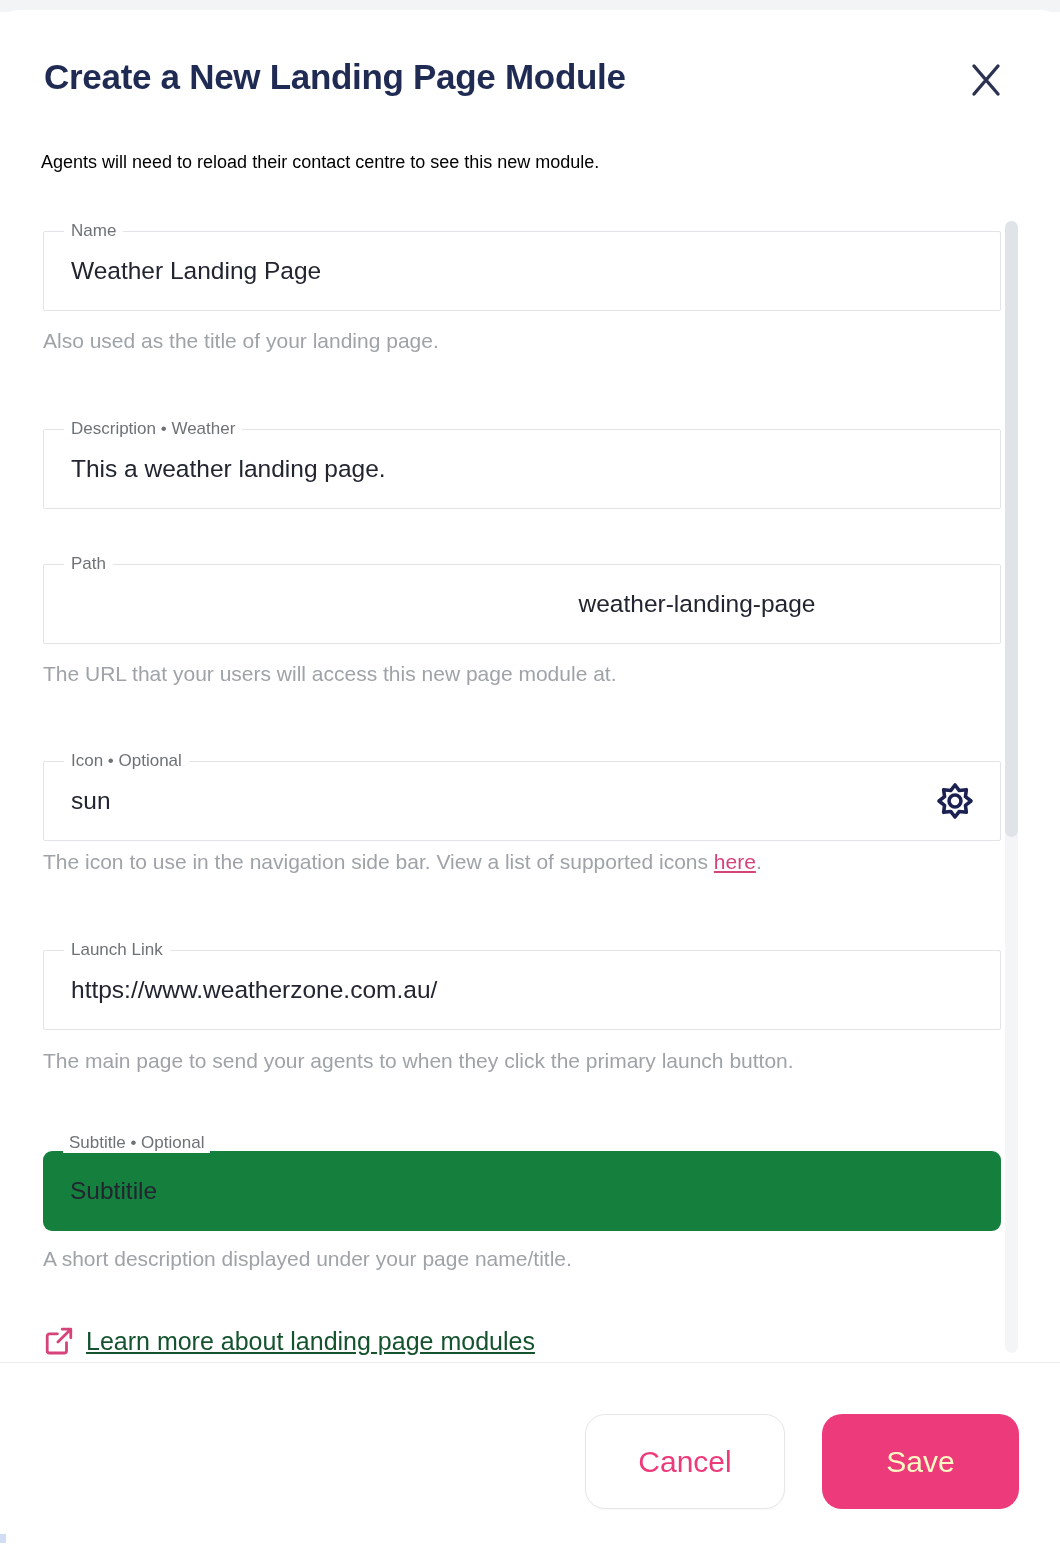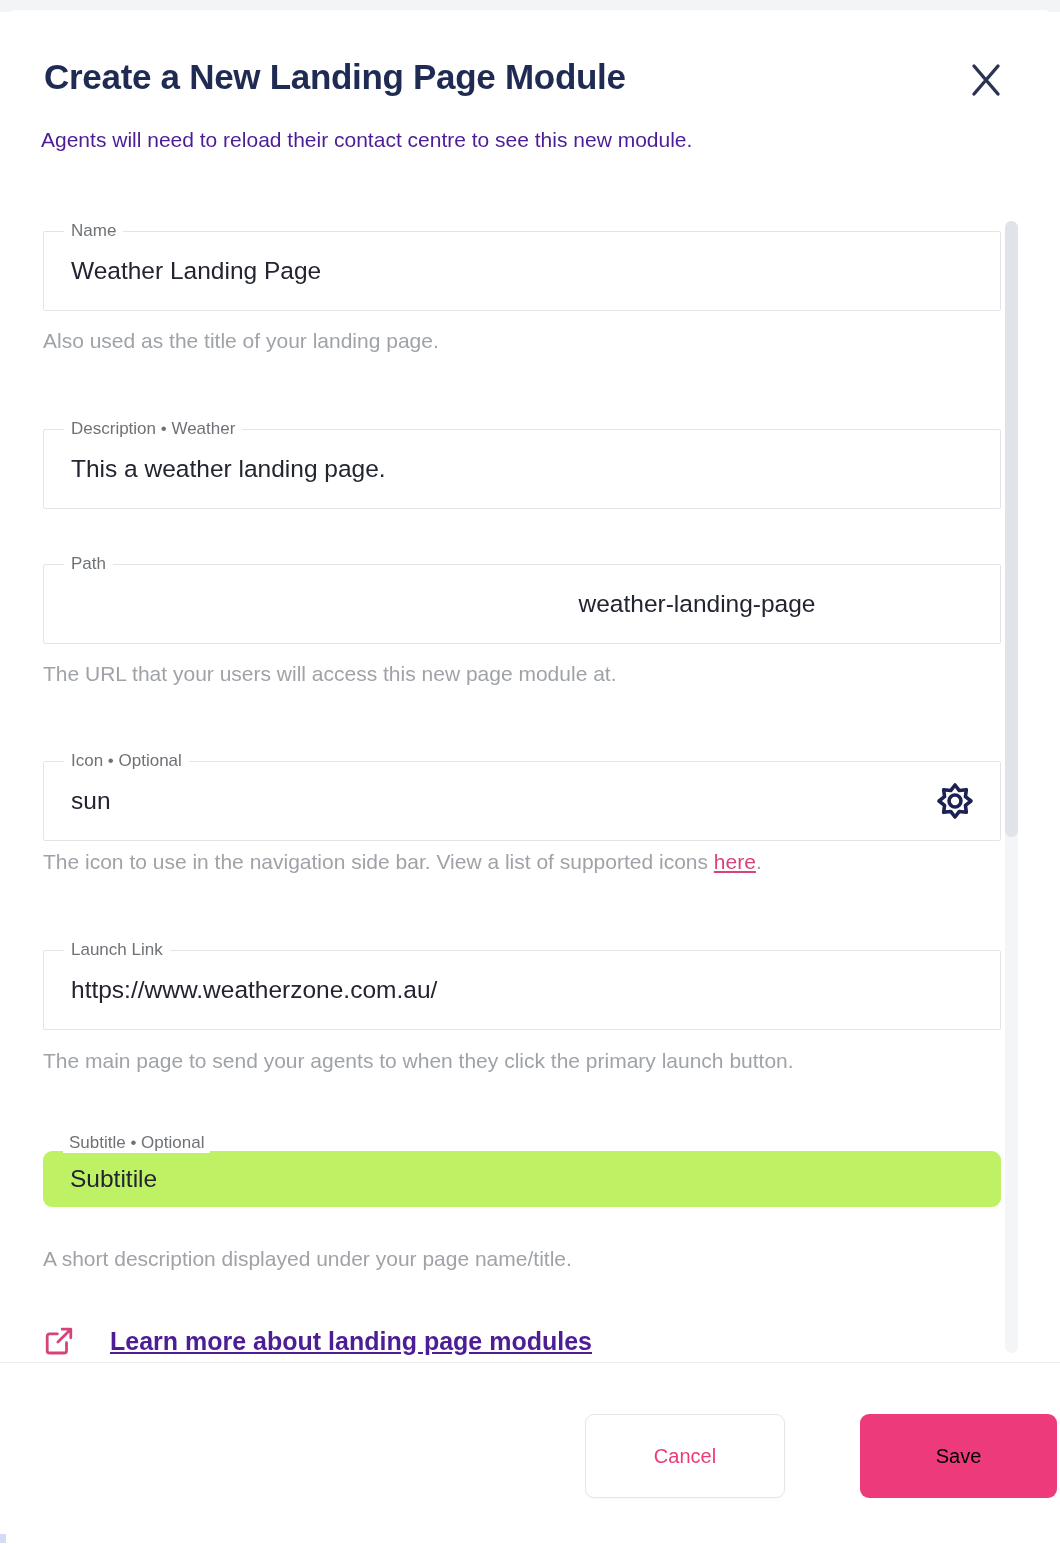--- a/index.html
+++ b/index.html
@@ -7,21 +7,21 @@
   body { font-family:"Liberation Sans", sans-serif; position:relative; overflow:hidden; }
 
   .backdrop-top { position:absolute; top:0; left:0; right:0; height:12px; background:#f3f4f6; }
   .sheet { position:absolute; top:10px; left:0; right:0; bottom:0; background:#fff;
            border-radius:18px 18px 0 0; }
 
   .page-title { position:absolute; left:44px; top:57px; font-size:35px; font-weight:700;
                 color:#1f2b53; letter-spacing:-0.3px; }
   .close-btn { position:absolute; left:961px; top:55px; width:50px; height:50px;
                display:flex; align-items:center; justify-content:center; cursor:pointer; }
-  .intro { position:absolute; left:41px; top:128px; font-size:21px; color:#4c1d95; }
+  .intro { position:absolute; left:41px; top:152px; font-size:18px; color:#000000; }
 
   .field { position:absolute; left:43px; width:958px; height:80px;
            border:1.5px solid #e3e4e8; border-radius:2px; background:#fff; }
   .flabel { position:absolute; top:-11px; left:20px; background:#fff; padding:0 7px;
             font-size:17px; color:#6e7276; white-space:nowrap; z-index:2; }
   .finput { position:absolute; left:27px; right:27px; top:0; height:100%; border:none;
             outline:none; background:transparent; font-family:inherit; font-size:24.5px;
             color:#222530; }
   .helper { position:absolute; left:43px; font-size:21px; color:#9fa3a8; }
 
@@ -34,39 +34,39 @@
   .path-prefix { position:absolute; left:27px; top:8px; width:355px; font-size:24.5px;
                  line-height:33px; color:#9fa3a8; }
   .path-input  { left:440px; right:90px; text-align:center; }
 
   .icon-input { right:90px; }
   .gear { position:absolute; right:26px; top:50%; transform:translateY(-50%);
           width:38px; height:38px; cursor:pointer; }
 
   .sub-label { position:absolute; left:63px; top:1133px; font-size:17px; color:#6e7276;
                background:#fff; padding:0 6px; z-index:2; }
-  .f-subtitle { position:absolute; left:43px; top:1151px; width:958px; height:56px;
-                background:#bef264; border-radius:9px; border:none; }
+  .f-subtitle { position:absolute; left:43px; top:1151px; width:958px; height:80px;
+                background:#15803d; border-radius:9px; border:none; }
   .f-subtitle .finput { color:#222530; }
   .h-subtitle { top:1247px; }
 
   .link-pink { color:#d6437b; text-decoration:underline; cursor:pointer; }
 
   .learn-row { position:absolute; left:44px; top:1326px; display:flex; align-items:center;
                gap:12px; cursor:pointer; }
-  .learn-row .txt { font-size:25px; font-weight:700; color:#4c1d95; text-decoration:underline;margin-left:24px; }
+  .learn-row .txt { font-size:25px; font-weight:400; color:#14532d; text-decoration:underline; }
 
   .divider { position:absolute; left:0; top:1362px; width:1060px; height:1px; background:#ececee; }
 
-  .btn { position:absolute; top:1414px; height:84px; border-radius:9px; font-family:inherit;
-         font-size:20px; display:flex; align-items:center; justify-content:center;
+  .btn { position:absolute; top:1414px; height:95px; border-radius:20px; font-family:inherit;
+         font-size:30px; display:flex; align-items:center; justify-content:center;
          cursor:pointer; }
   .btn-cancel { left:585px; width:200px; background:#fff; border:1.5px solid #e6e6e9;
                 color:#ed3a7a; box-shadow:0 1px 2px rgba(0,0,0,0.03); }
-  .btn-save   { left:822px; width:197px; background:#ed3a7a; border:none; color:#000000;margin-left:38px; }
+  .btn-save   { left:822px; width:197px; background:#ed3a7a; border:none; color:#fef9c3; }
 
   .sb-track { position:absolute; left:1005px; top:221px; width:13px; height:1132px;
               background:#f3f5f7; border-radius:7px; }
   .sb-thumb { position:absolute; left:0; top:0; width:13px; height:616px;
               background:#e0e3e8; border-radius:7px; }
 
   .corner-artifact { position:absolute; left:0px; top:1534px; width:6px; height:9px;
                      background:#b9c9ef; opacity:.65; }
 </style>
 </head>

